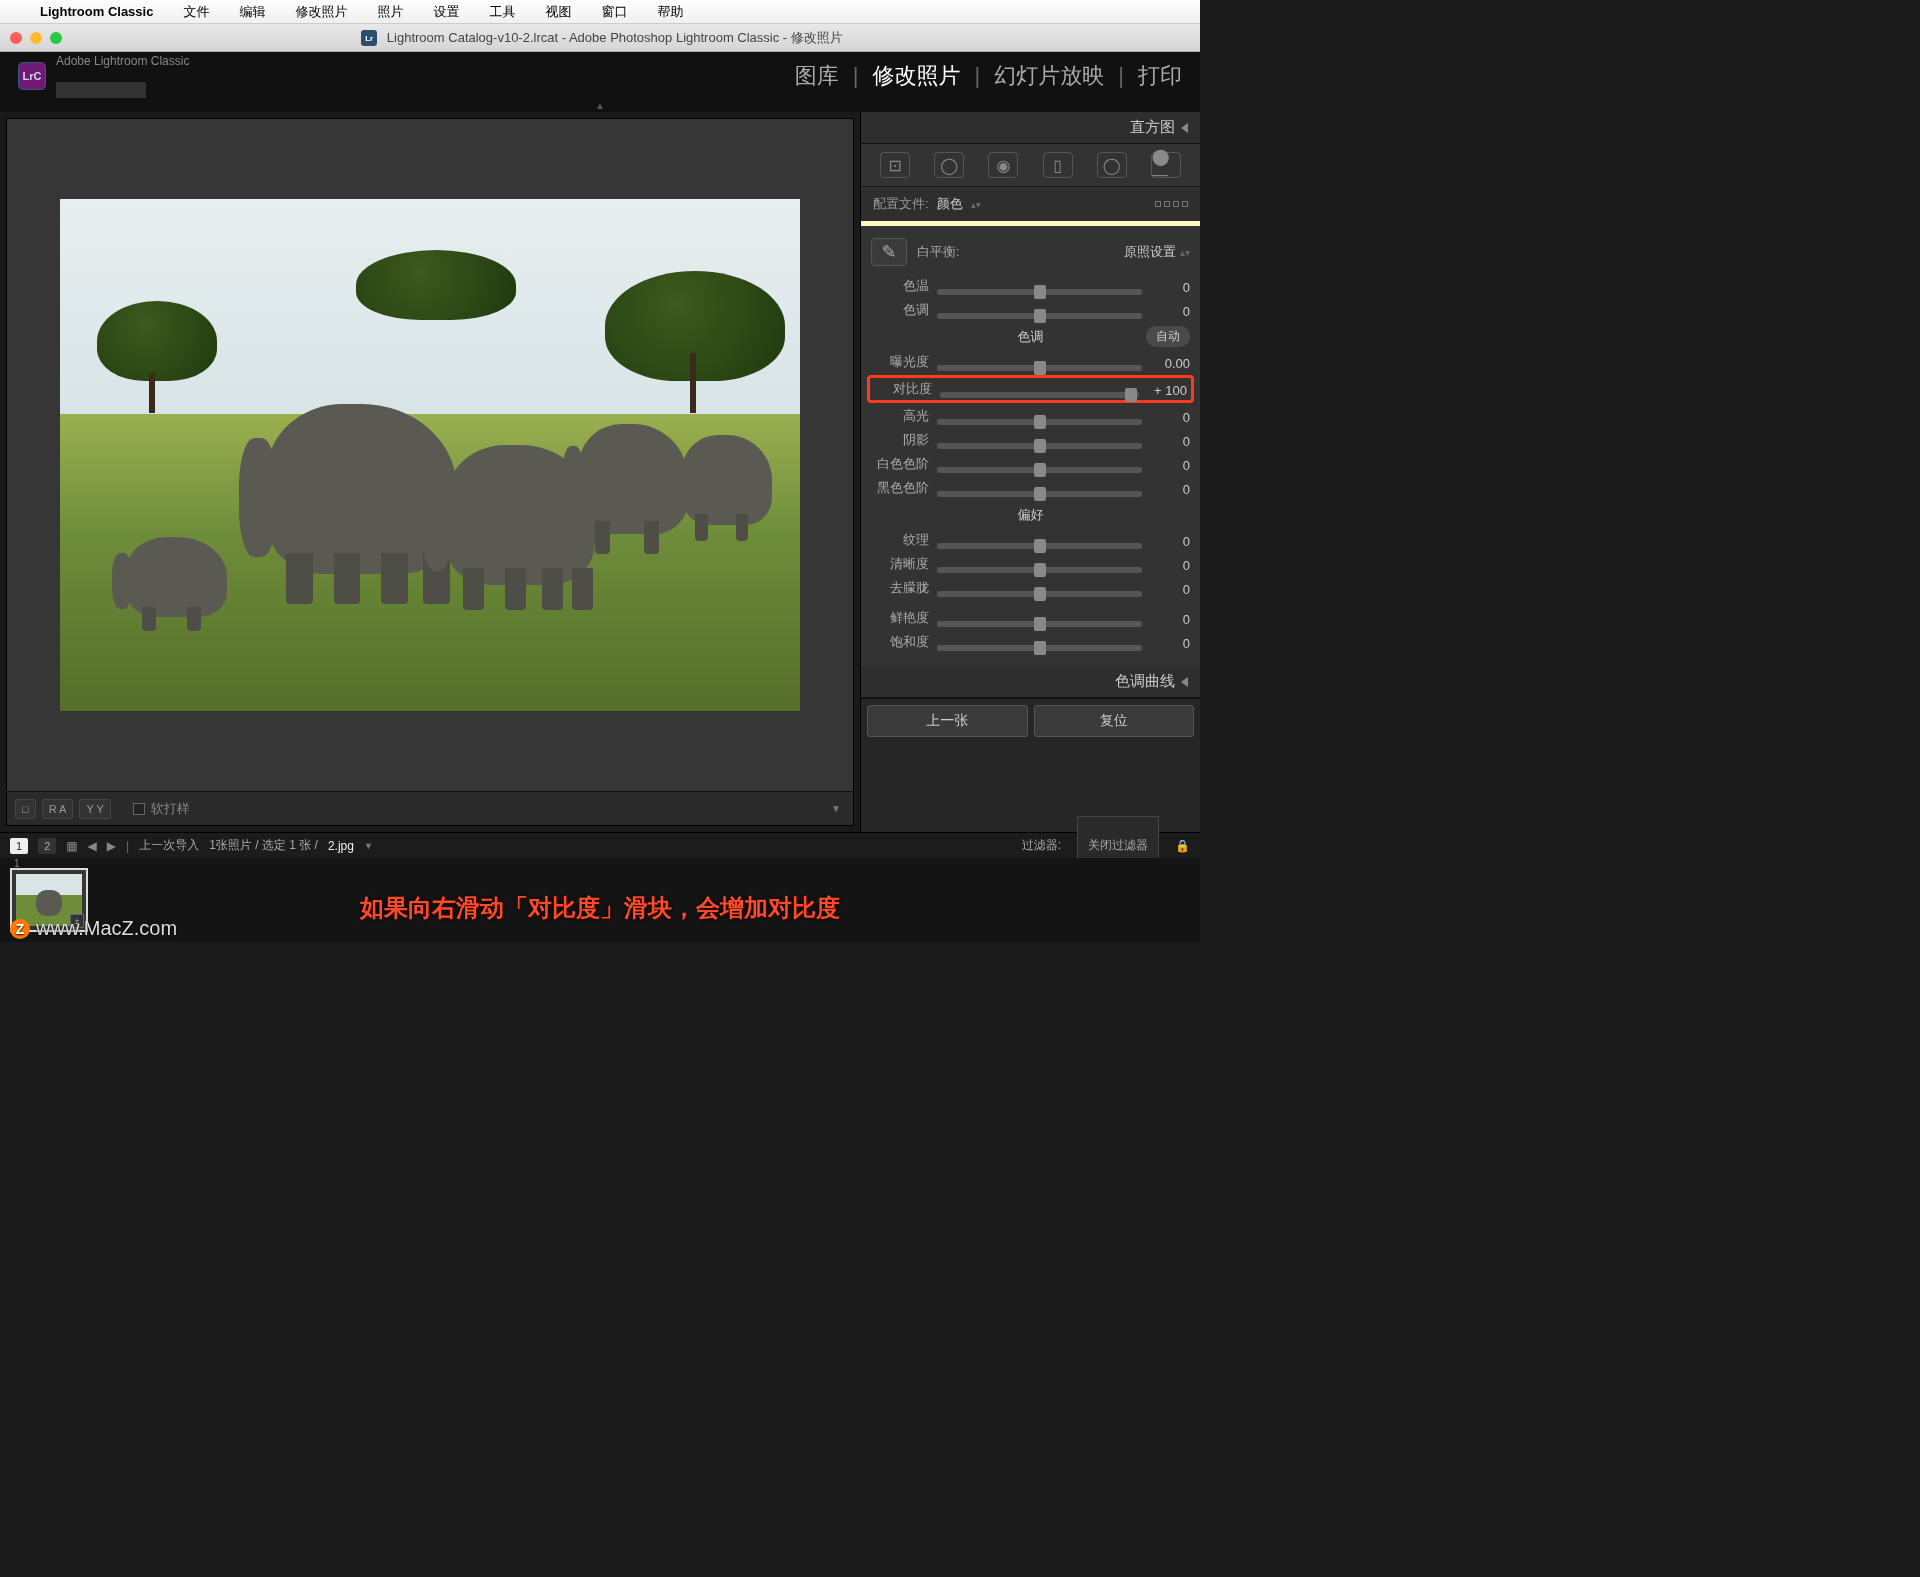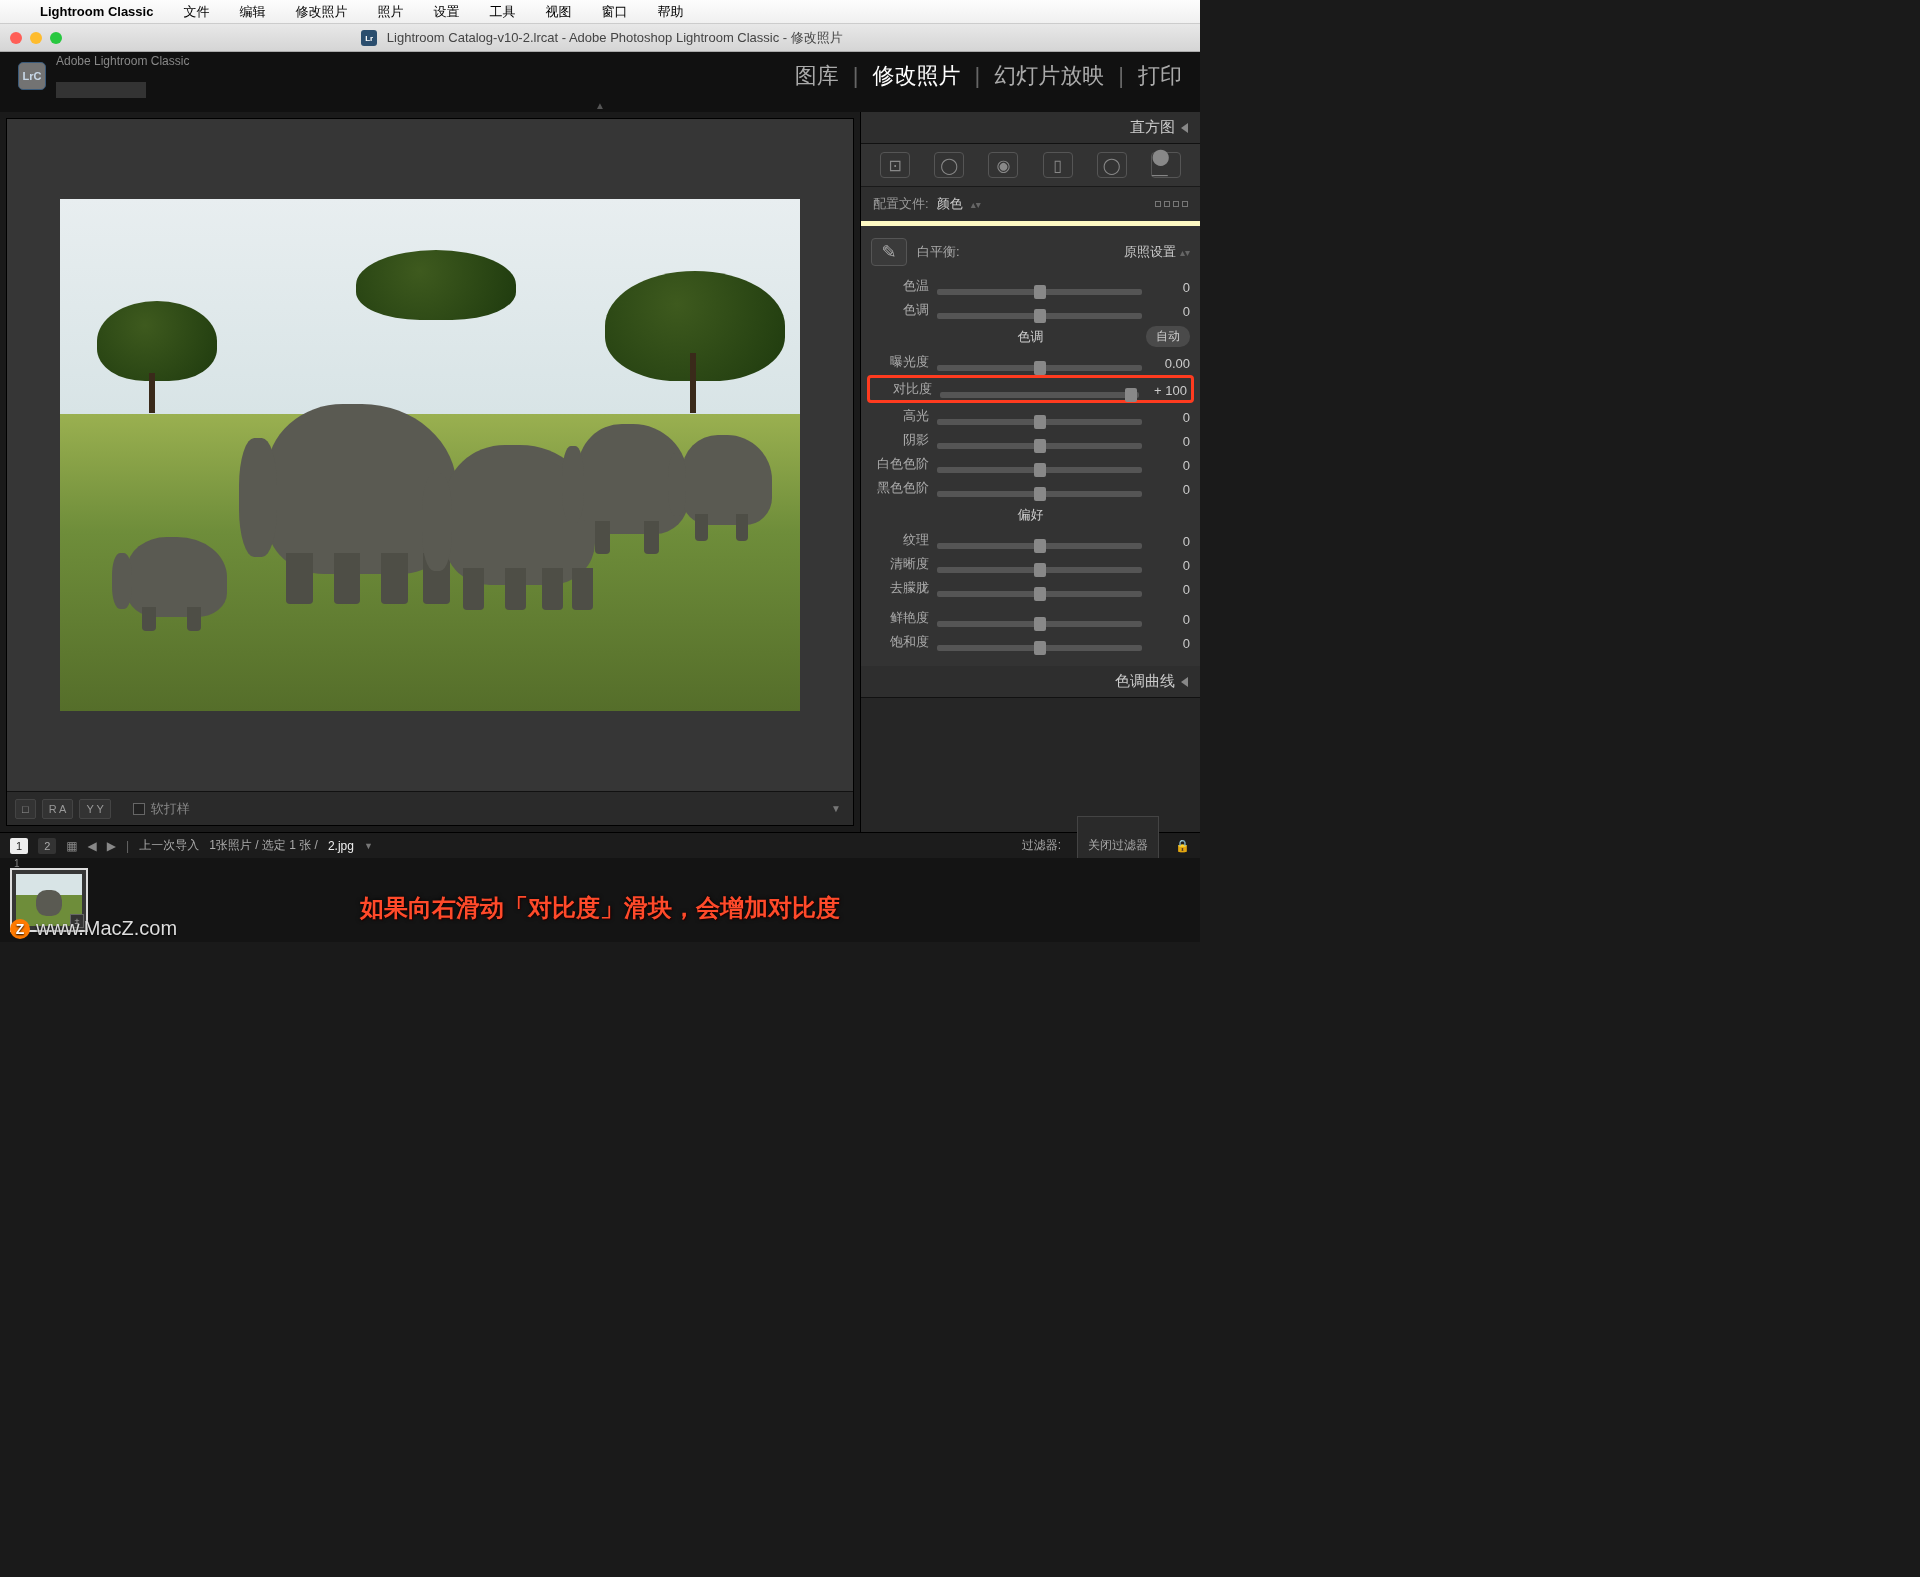--- a/index.html
+++ b/index.html
@@ -13,21 +13,21 @@
 
 .titlebar { height: 28px; background: linear-gradient(#e8e8e8,#d5d5d5); display: flex; align-items: center; padding: 0 10px; font-size: 13px; color: #444; border-bottom: 1px solid #aaa; }
 .traffic { display: flex; gap: 8px; margin-right: 12px; }
 .traffic span { width: 12px; height: 12px; border-radius: 50%; display: block; }
 .tl-close { background: #ff5f57; } .tl-min { background: #febc2e; } .tl-max { background: #28c840; }
 .titlebar .doc-icon { width: 16px; height: 16px; background: #2b4e6e; border-radius: 3px; margin-right: 6px; display: flex; align-items: center; justify-content: center; color: #fff; font-size: 8px; font-weight: bold; }
 .titlebar-text { flex: 1; text-align: center; margin-left: -60px; }
 
 
 .app-header { height: 48px; background: #111; display: flex; align-items: center; padding: 0 18px; color: #888; font-size: 13px; }
-.lrc-badge { width: 28px; height: 28px; background: #737373; border: 1px solid #3a5a7a; border-radius: 5px; display: flex; align-items: center; justify-content: center; color: #c8d8e8; font-size: 11px; font-weight: bold; margin-right: 10px; }
+.lrc-badge { width: 28px; height: 28px; background: #701a75; border: 1px solid #3a5a7a; border-radius: 5px; display: flex; align-items: center; justify-content: center; color: #c8d8e8; font-size: 11px; font-weight: bold; margin-right: 10px; }
 .header-title-box { width: 90px; height: 16px; background: #333; margin-top: 14px; }
 .header-title { color: #888; font-size: 12px; display:flex; flex-direction:column; }
 .module-picker { margin-left: auto; display: flex; gap: 14px; font-size: 22px; color: #aaa; align-items: center; }
 .module-picker .sep { color: #666; }
 .module-picker .active { color: #fff; }
 
 .expand-arrow { text-align: center; height: 12px; background: #111; color: #555; font-size: 10px; }
 
 
 .main-area { display: flex; height: 720px; background: #1a1a1a; }
@@ -344,20 +344,24 @@
             <span class="sl-val">0</span>
           </div>
         </div>
     </div>
 
     <div class="panel-hdr">
       <span class="panel-hdr-title">色调曲线</span>
       <span class="tri-left"></span>
     </div>
 
+    <div class="nav-btns">
+      <div class="nav-btn">上一张</div>
+      <div class="nav-btn">复位</div>
+    </div>
   </div>
 </div>
 
 <div class="filmstrip-hdr">
   <span class="view-ico" style="background:#eee;color:#222;">1</span>
   <span class="view-ico">2</span>
   <span style="color:#888;">▦</span>
   <span style="color:#888;">◀</span>
   <span style="color:#888;">▶</span>
   <span style="color:#666;">|</span>

